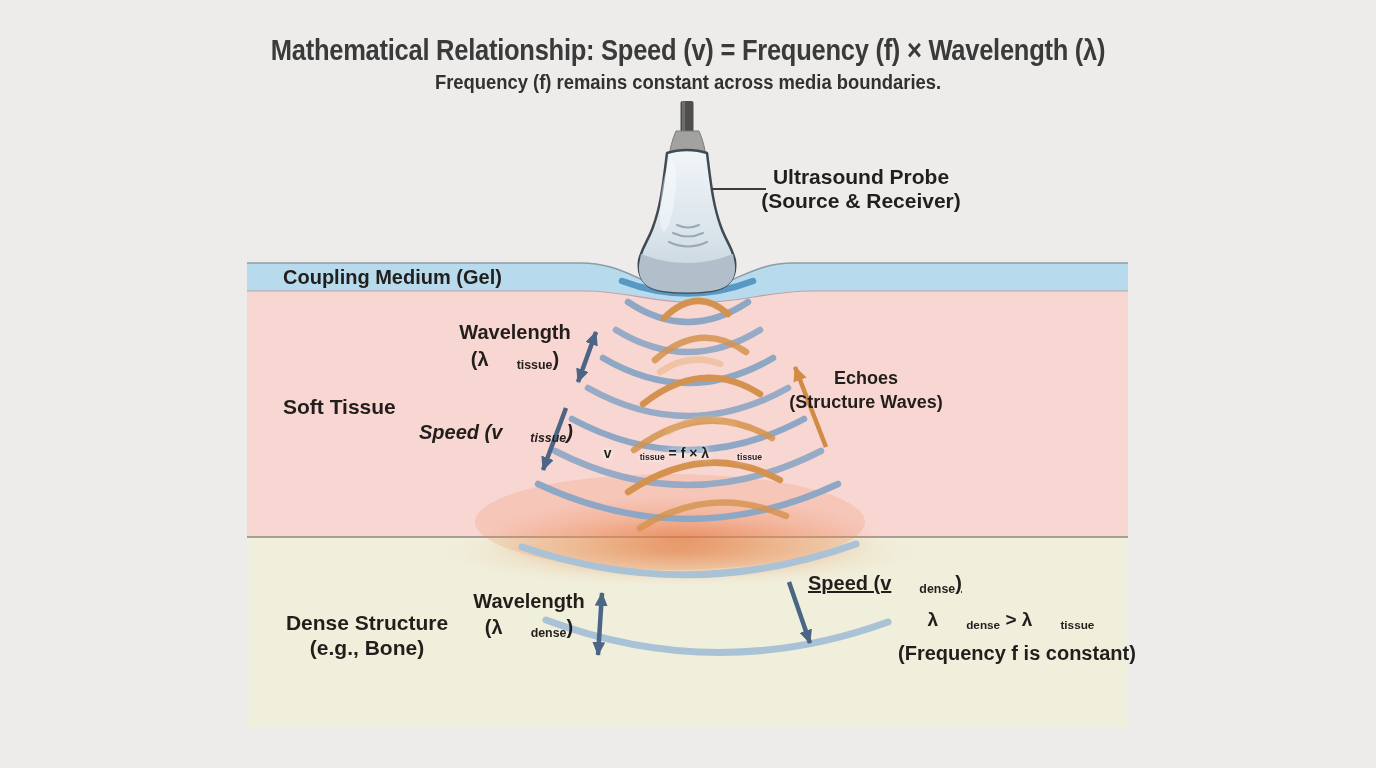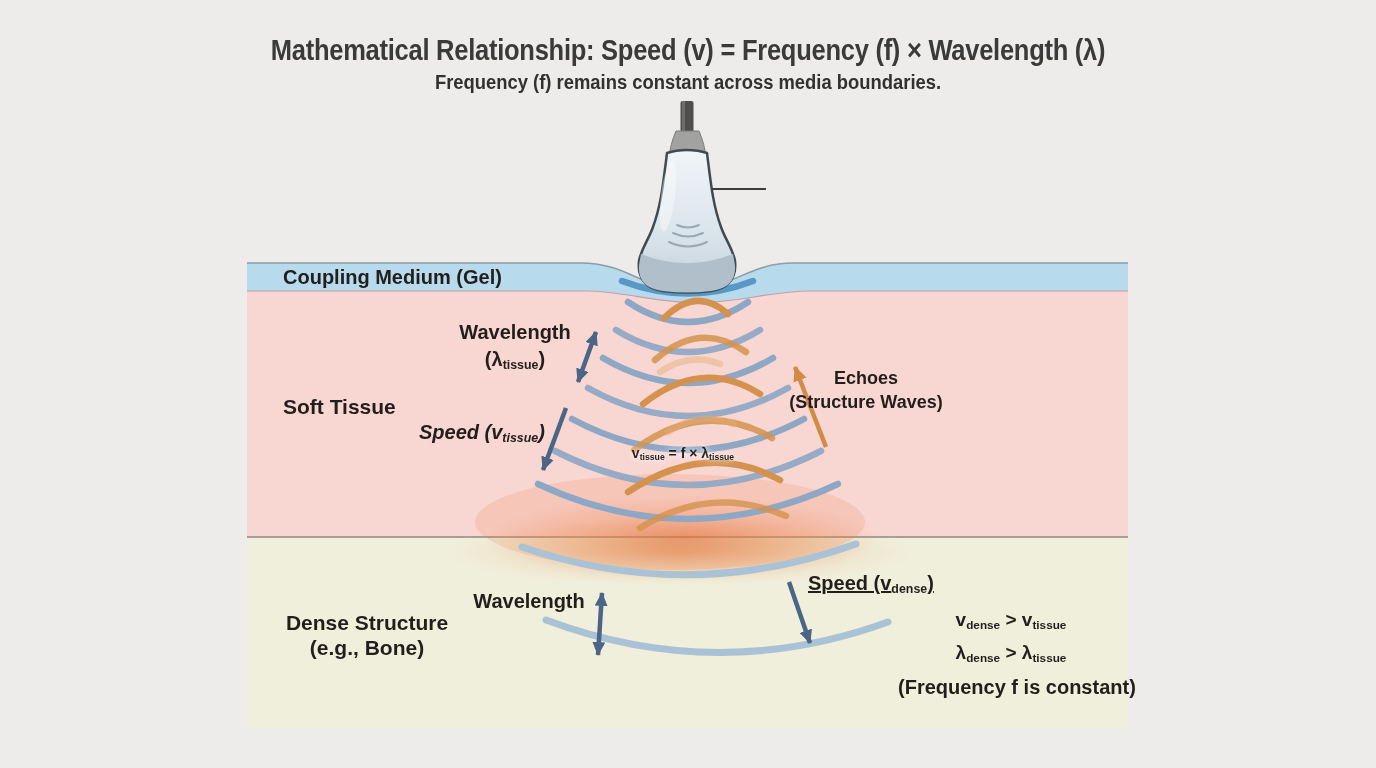--- a/index.html
+++ b/index.html
@@ -32,21 +32,21 @@
   .formula{
     left:563px;top:445px;width:240px;font-size:14px;
     text-shadow:0 0 10px rgba(255,255,255,0.95),0 0 4px rgba(255,255,255,0.85);
   }
   .echoes{left:766px;top:366px;width:200px;font-size:18px;line-height:24px;}
   .dense-label{left:267px;top:610px;width:200px;font-size:21px;line-height:25px;}
   .wl-dense{left:449px;top:588px;width:160px;font-size:20px;line-height:26px;}
   .speed-dense{left:808px;top:572px;font-size:20px;text-decoration:underline;}
   .cmp-block{left:898px;top:606px;width:226px;font-size:19px;line-height:28px;}
   .cmp-note{font-size:20px;}
-  .sub{font-size:0.62em;vertical-align:-0.28em;letter-spacing:0;}
+  .sub{font-size:0.62em;vertical-align:-0.28em;letter-spacing:0;margin-left:28px;}
 </style>
 </head>
 <body>
 
 <div class="stage">
 
   <svg width="1376" height="768" viewBox="0 0 1376 768">
     <defs>
       <linearGradient id="probeGrad" x1="0" y1="0" x2="0" y2="1">
         <stop offset="0" stop-color="#f1f5f8"></stop>
@@ -144,20 +144,24 @@
     <line x1="578" y1="382" x2="596" y2="332" stroke="#4a6585" stroke-width="4.5" marker-start="url(#headBlue)" marker-end="url(#headBlue)"></line>
     <line x1="566" y1="408" x2="543" y2="470" stroke="#4a6585" stroke-width="4.5" marker-end="url(#headBlue)"></line>
     <line x1="826" y1="447" x2="795" y2="367" stroke="#d28b47" stroke-width="4.5" marker-end="url(#headOrange)"></line>
     <line x1="602" y1="593" x2="598" y2="655" stroke="#4a6585" stroke-width="4.5" marker-start="url(#headBlue)" marker-end="url(#headBlue)"></line>
     <line x1="789" y1="582" x2="810" y2="643" stroke="#4a6585" stroke-width="4.5" marker-end="url(#headBlue)"></line>
   </svg>
 
   <div class="lbl title">Mathematical Relationship: Speed (v) = Frequency (f) × Wavelength (λ)</div>
   <div class="lbl subtitle">Frequency (f) remains constant across media boundaries.</div>
 
+  <div class="lbl probe-label center">
+    <div>Ultrasound Probe</div>
+    <div>(Source &amp; Receiver)</div>
+  </div>
 
   <div class="lbl gel-label">Coupling Medium (Gel)</div>
   <div class="lbl soft-tissue-label">Soft Tissue</div>
 
   <div class="lbl wl-tissue center">
     <div><span>Wavelength</span></div>
     <div>
       <span>(λ</span><span class="sub">tissue</span><span>)</span>
     </div>
   </div>
@@ -175,29 +179,29 @@
     <div>(Structure Waves)</div>
   </div>
 
   <div class="lbl dense-label center">
     <div>Dense Structure</div>
     <div>(e.g., Bone)</div>
   </div>
 
   <div class="lbl wl-dense center">
     <div><span>Wavelength</span></div>
+    <div>
+      <span>(λ</span><span class="sub">dense</span><span>)</span>
+    </div>
   </div>
 
   <div class="lbl speed-dense">
     <span>Speed (v</span><span class="sub">dense</span><span>)</span>
   </div>
 
   <div class="lbl cmp-block center">
-    <div>
-      <span>v</span><span class="sub">dense</span><span> &gt; v</span><span class="sub">tissue</span>
-    </div>
     <div>
       <span>λ</span><span class="sub">dense</span><span> &gt; λ</span><span class="sub">tissue</span>
     </div>
     <div class="cmp-note">(Frequency f is constant)</div>
   </div>
 
 </div>
 
 </body></html>

